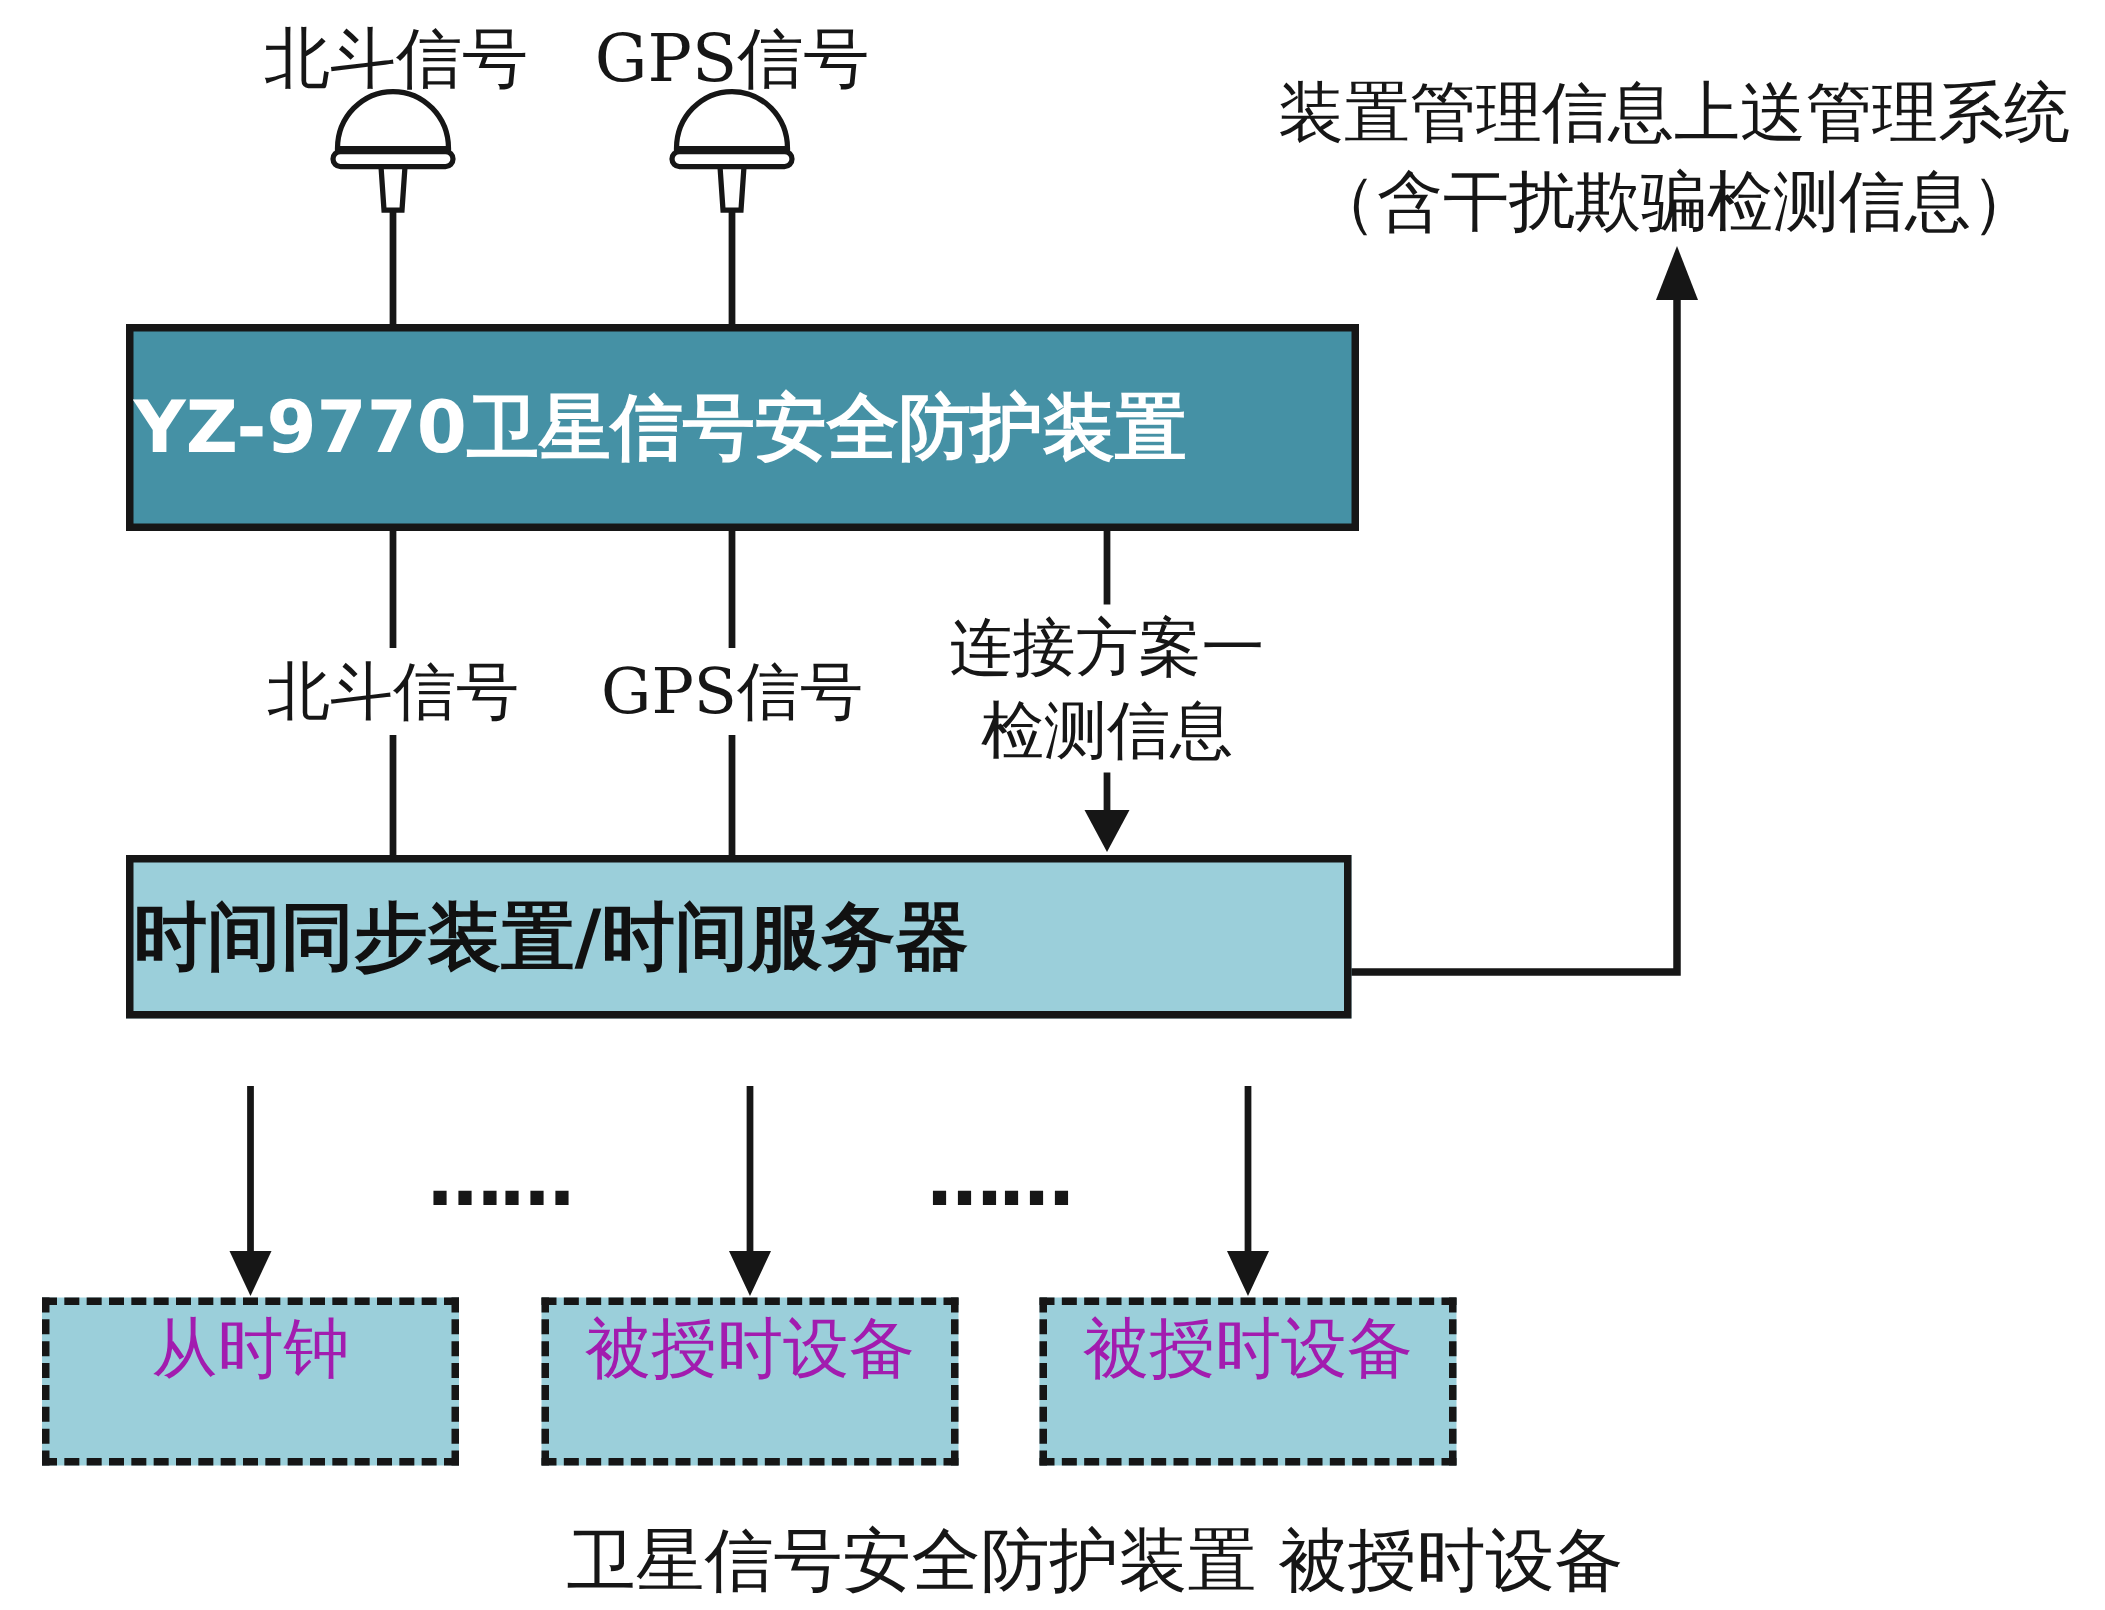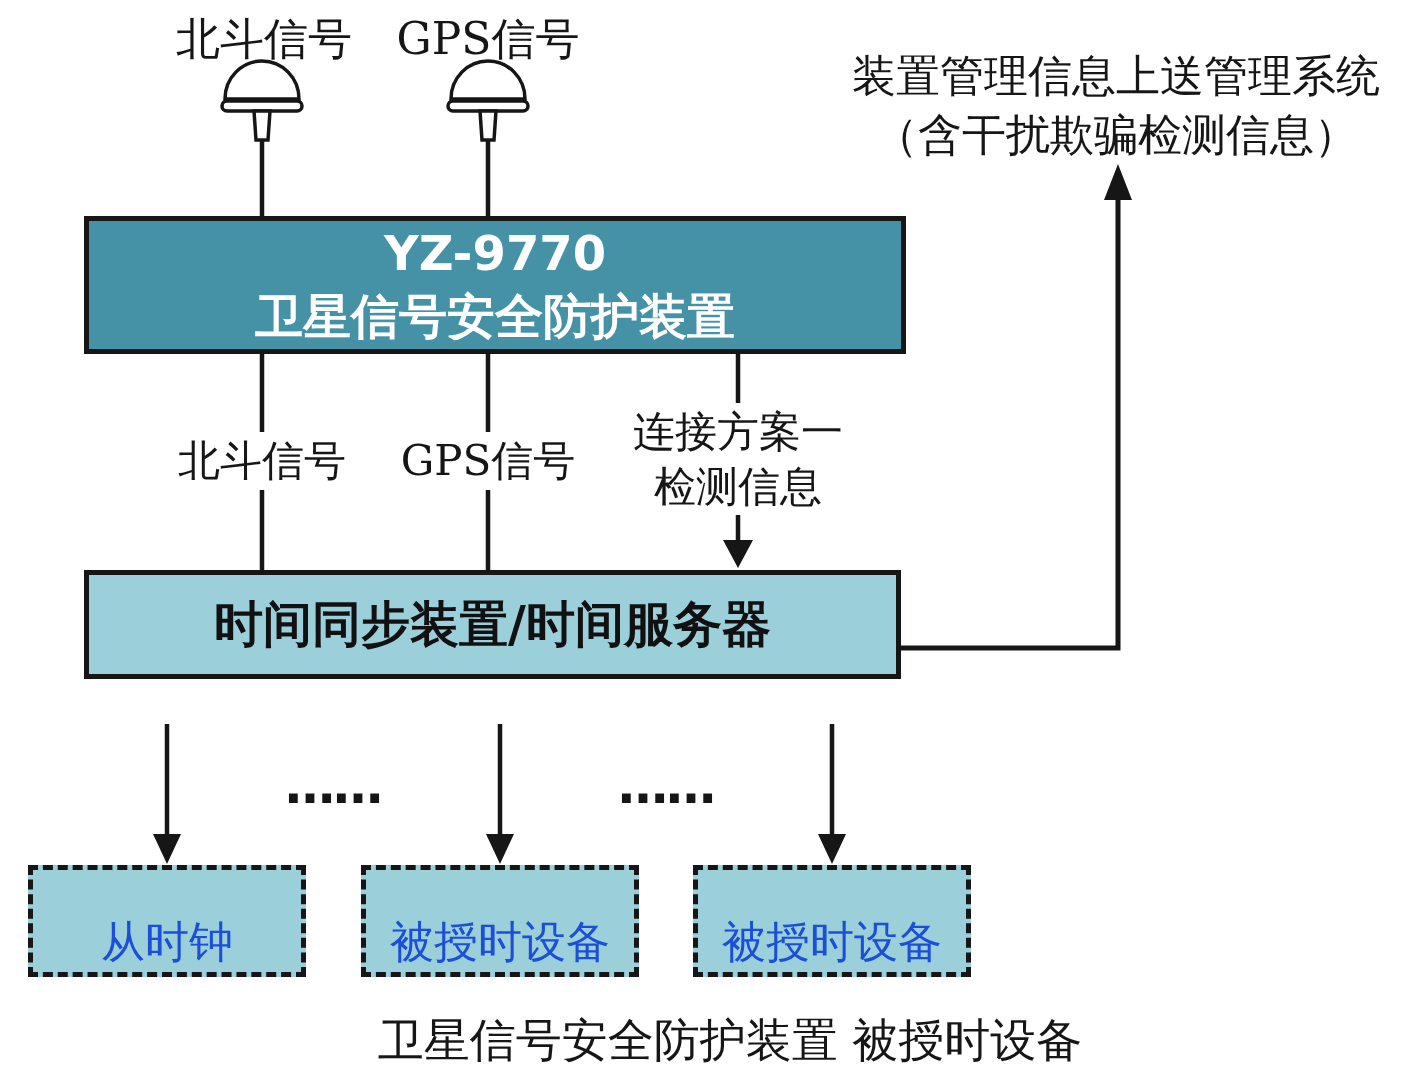--- a/index.html
+++ b/index.html
@@ -7,21 +7,21 @@
     position:relative;width:1403px;height:1073px;background:#ffffff;
     font-family:"DejaVu Serif","Liberation Serif",serif;color:#161616;overflow:hidden;
   }
   .abs{position:absolute;}
   .ctr{transform:translate(-50%,-50%);text-align:center;}
   .ctrx{transform:translateX(-50%);text-align:center;}
   svg.overlay{position:absolute;left:0;top:0;z-index:1;}
   .toplabel{font-size:44px;white-space:nowrap;z-index:3;}
   .mgmt{font-size:44px;line-height:59px;white-space:nowrap;z-index:3;}
   .box{
-    box-sizing:border-box;display:flex;flex-direction:column;justify-content:center;align-items:center;
+    box-sizing:border-box;display:flex;flex-direction:row;justify-content:flex-start;align-items:center;
     z-index:2;border:5px solid #161616;
   }
   .devicebox{
     left:84px;top:216px;width:822px;height:138px;background:#4591a5;color:#ffffff;
     font-family:"DejaVu Sans","Liberation Sans",sans-serif;font-weight:700;
     font-size:48px;line-height:63px;white-space:nowrap;
   }
   .serverbox{
     left:84px;top:570px;width:817px;height:109px;background:#9bcfda;color:#111111;
     font-family:"DejaVu Sans","Liberation Sans",sans-serif;font-weight:700;
@@ -31,23 +31,23 @@
     font-size:42px;white-space:nowrap;background:#ffffff;padding:1px 8px;z-index:3;
   }
   .midlbl2{
     font-size:42px;line-height:55px;white-space:nowrap;background:#ffffff;padding:1px 6px;z-index:3;
   }
   .dots{
     font-family:"DejaVu Sans","Liberation Sans",sans-serif;font-weight:900;font-size:50px;
     letter-spacing:-2px;z-index:3;white-space:nowrap;
   }
   .clientbox{
-    box-sizing:border-box;display:flex;justify-content:center;align-items:flex-end;
+    box-sizing:border-box;display:flex;justify-content:center;align-items:flex-start;
     border:5px dashed #161616;background:#9bcfda;z-index:2;
-    font-size:44px;white-space:nowrap;color:#1d4ed8;
+    font-size:44px;white-space:nowrap;color:#a21caf;
     top:865px;width:278px;height:112px;
   }
   .caption{font-size:46px;white-space:nowrap;z-index:3;}
 </style>
 </head>
 <body>
 
 <div class="canvas">
 
   <svg class="overlay" width="1403" height="1073" viewBox="0 0 1403 1073">

